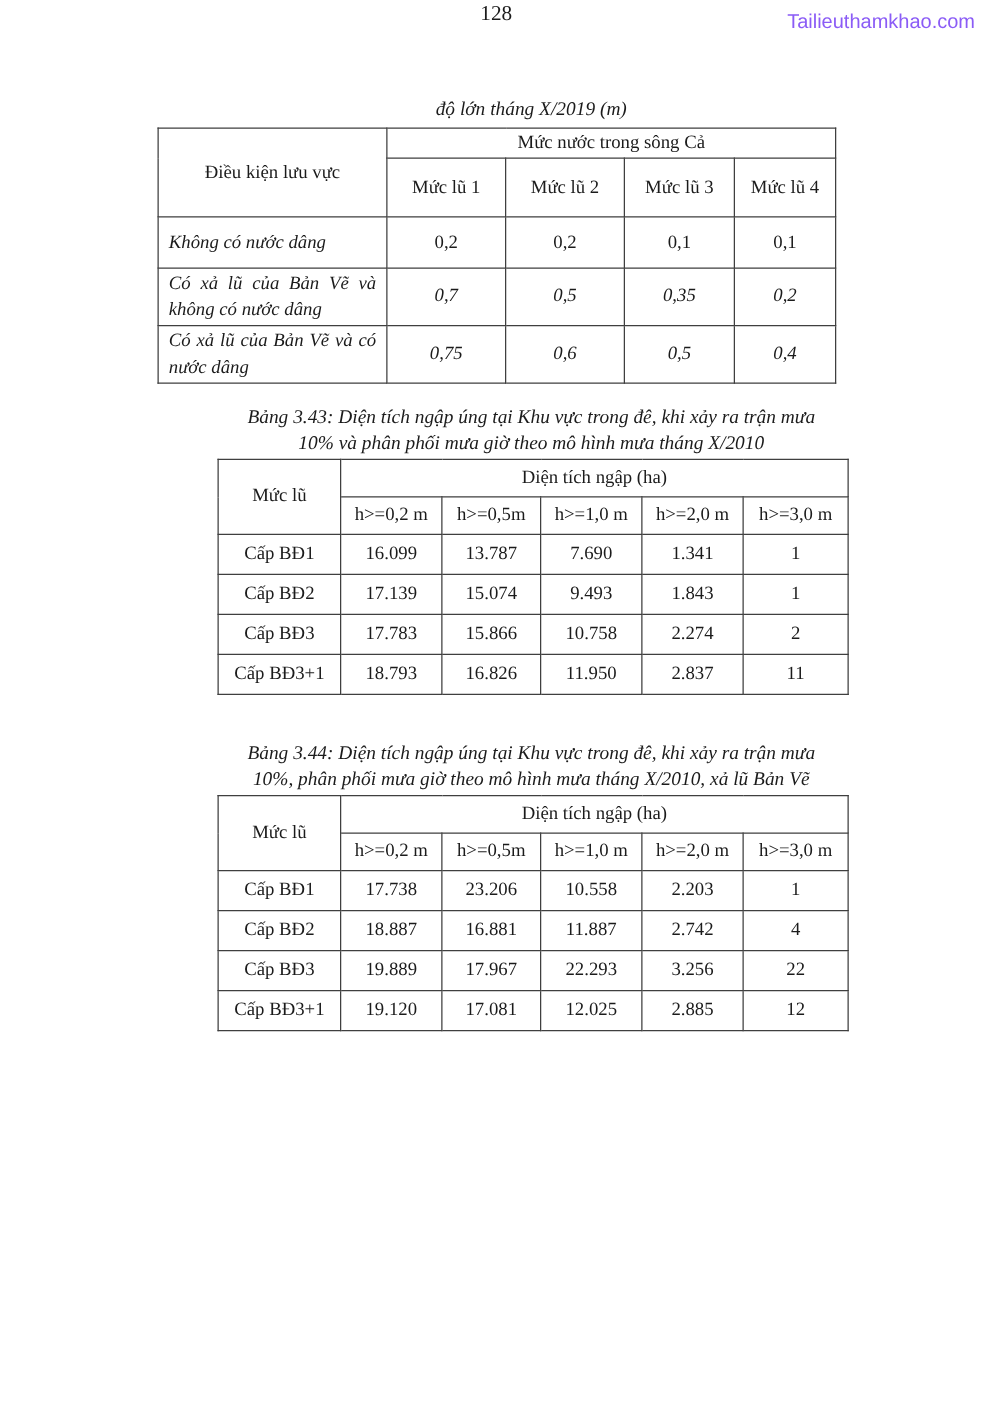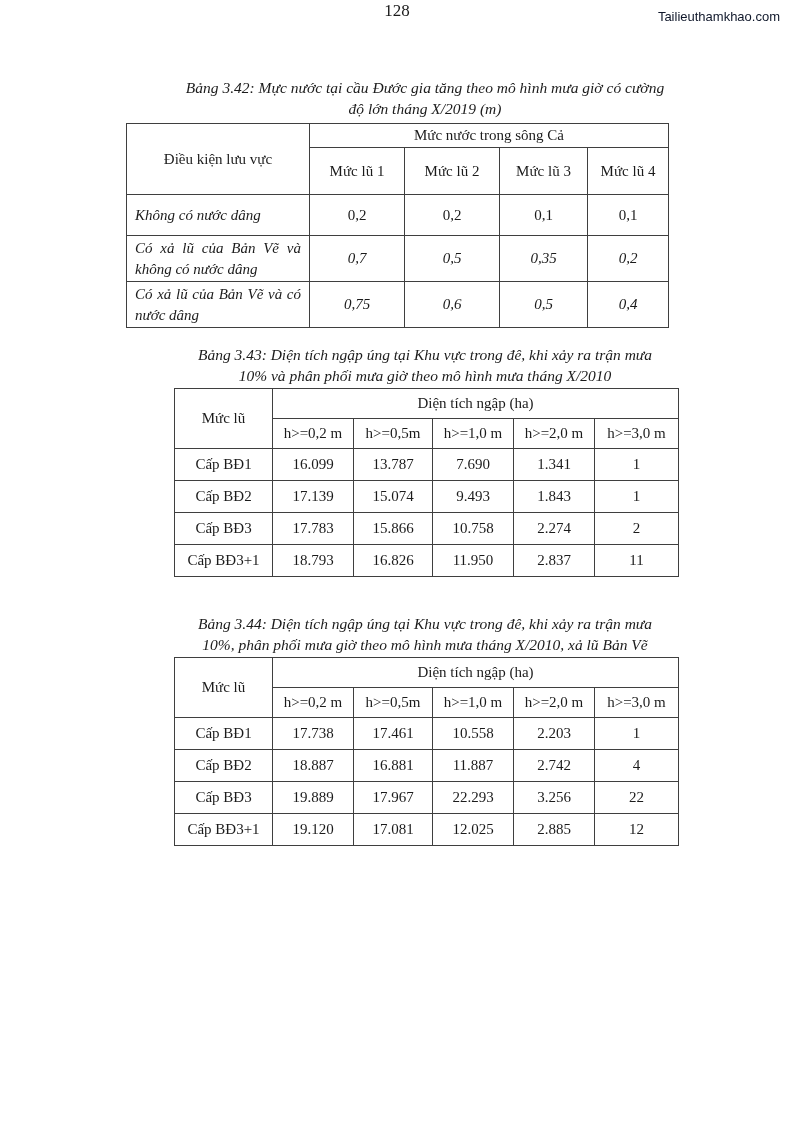--- a/index.html
+++ b/index.html
@@ -8,22 +8,22 @@
     background: #ffffff;
     font-family: "Liberation Serif", "DejaVu Serif", serif;
     color: #1b1b1b;
     position: relative;
     overflow: hidden;
   }
   .watermark {
     position: absolute;
     top: 9px; right: 14px;
     font-family: "Liberation Sans", "DejaVu Sans", sans-serif;
-    font-size: 13px;
-    color: #0f172a;
+    font-size: 16px;
+    color: #8b5cf6;
     text-shadow: 1px 1px 0 #ffffff;
   }
   .page-number {
     text-align: center;
     font-size: 17px;
     line-height: 22px;
   }
   .caption {
     width: 596px;
     margin-left: 127px;
@@ -70,21 +70,20 @@
   .tsm .dr { height: 32px; margin-top: 11px; }
 </style>
 </head>
 <body>
 
 <div class="watermark">Tailieuthamkhao.com</div>
 
 <div class="page-number">128</div>
 
 <div class="caption cap-342">
-  <div>Bảng 3.42: Mực nước tại cầu Đước gia tăng theo mô hình mưa giờ có cường</div>
   <div>độ lớn tháng X/2019 (m)</div>
 </div>
 
 <table class="t342">
   <colgroup>
     <col style="width:183px">
       <col style="width:95px">
       <col style="width:95px">
       <col style="width:88px">
       <col style="width:81px">
@@ -207,21 +206,21 @@
   <tr class="sr">
     <td>h&gt;=0,2 m</td>
     <td>h&gt;=0,5m</td>
     <td>h&gt;=1,0 m</td>
     <td>h&gt;=2,0 m</td>
     <td>h&gt;=3,0 m</td>
   </tr>
   <tr class="dr">
     <td>Cấp BĐ1</td>
     <td>17.738</td>
-    <td>17.461</td>
+    <td>23.206</td>
     <td>10.558</td>
     <td>2.203</td>
     <td>1</td>
   </tr>
   <tr class="dr">
     <td>Cấp BĐ2</td>
     <td>18.887</td>
     <td>16.881</td>
     <td>11.887</td>
     <td>2.742</td>

